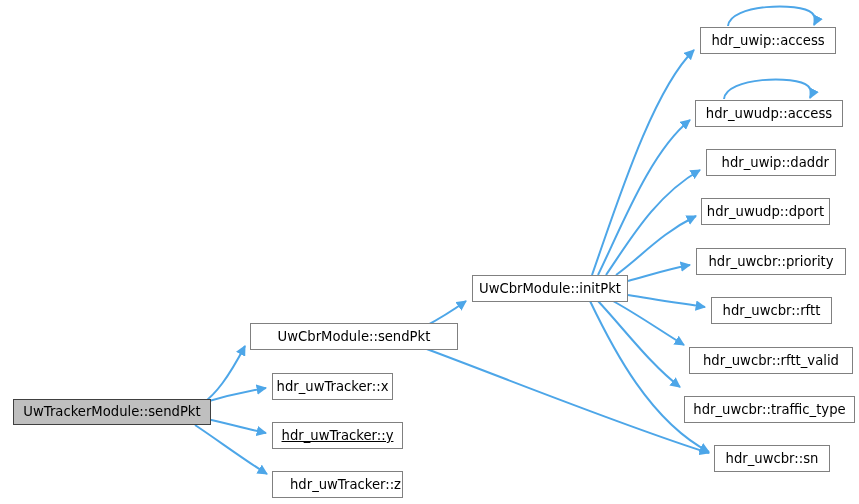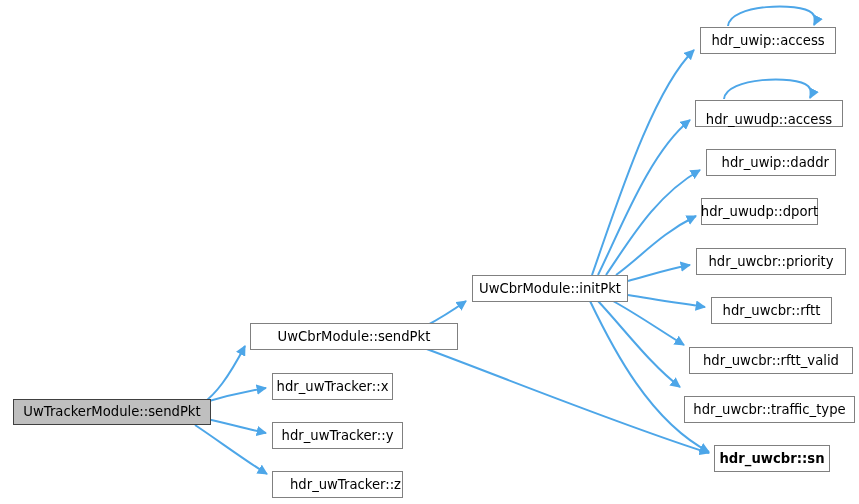--- a/index.html
+++ b/index.html
@@ -98,61 +98,61 @@
   </div>
 
   <div class="node" style="left:250px;top:323px;width:208px;height:27px;">
     <span class="node-label">UwCbrModule::sendPkt</span>
   </div>
 
   <div class="node" style="left:272px;top:373px;width:121px;height:27px;">
     <span class="node-label">hdr_uwTracker::x</span>
   </div>
 
-  <div class="node" style="left:272px;top:422px;width:131px;height:27px;">
+  <div class="node" style="left:272px;top:422px;width:131px;height:27px;text-decoration:underline;">
     <span class="node-label">hdr_uwTracker::y</span>
   </div>
 
   <div class="node" style="left:272px;top:471px;width:131px;height:27px;padding-left:16px;">
     <span class="node-label">hdr_uwTracker::z</span>
   </div>
 
   <div class="node" style="left:472px;top:275px;width:156px;height:27px;">
     <span class="node-label">UwCbrModule::initPkt</span>
   </div>
 
   <div class="node" style="left:700px;top:27px;width:136px;height:27px;">
     <span class="node-label">hdr_uwip::access</span>
   </div>
 
-  <div class="node" style="left:695px;top:100px;width:148px;height:27px;align-items:flex-end;">
+  <div class="node" style="left:695px;top:100px;width:148px;height:27px;">
     <span class="node-label">hdr_uwudp::access</span>
   </div>
 
   <div class="node" style="left:706px;top:149px;width:130px;height:27px;justify-content:flex-end;">
     <span class="node-label">hdr_uwip::daddr</span>
   </div>
 
-  <div class="node" style="left:701px;top:198px;width:117px;height:27px;">
+  <div class="node" style="left:701px;top:198px;width:129px;height:27px;">
     <span class="node-label">hdr_uwudp::dport</span>
   </div>
 
   <div class="node" style="left:696px;top:248px;width:150px;height:27px;">
     <span class="node-label">hdr_uwcbr::priority</span>
   </div>
 
   <div class="node" style="left:711px;top:297px;width:121px;height:27px;">
     <span class="node-label">hdr_uwcbr::rftt</span>
   </div>
 
   <div class="node" style="left:689px;top:347px;width:164px;height:27px;">
     <span class="node-label">hdr_uwcbr::rftt_valid</span>
   </div>
 
   <div class="node" style="left:684px;top:396px;width:171px;height:27px;">
     <span class="node-label">hdr_uwcbr::traffic_type</span>
   </div>
 
-  <div class="node" style="left:714px;top:445px;width:116px;height:27px;font-weight:bold;">
+  <div class="node" style="left:714px;top:445px;width:116px;height:27px;">
     <span class="node-label">hdr_uwcbr::sn</span>
   </div>
 
 </div>
 
 </body></html>

